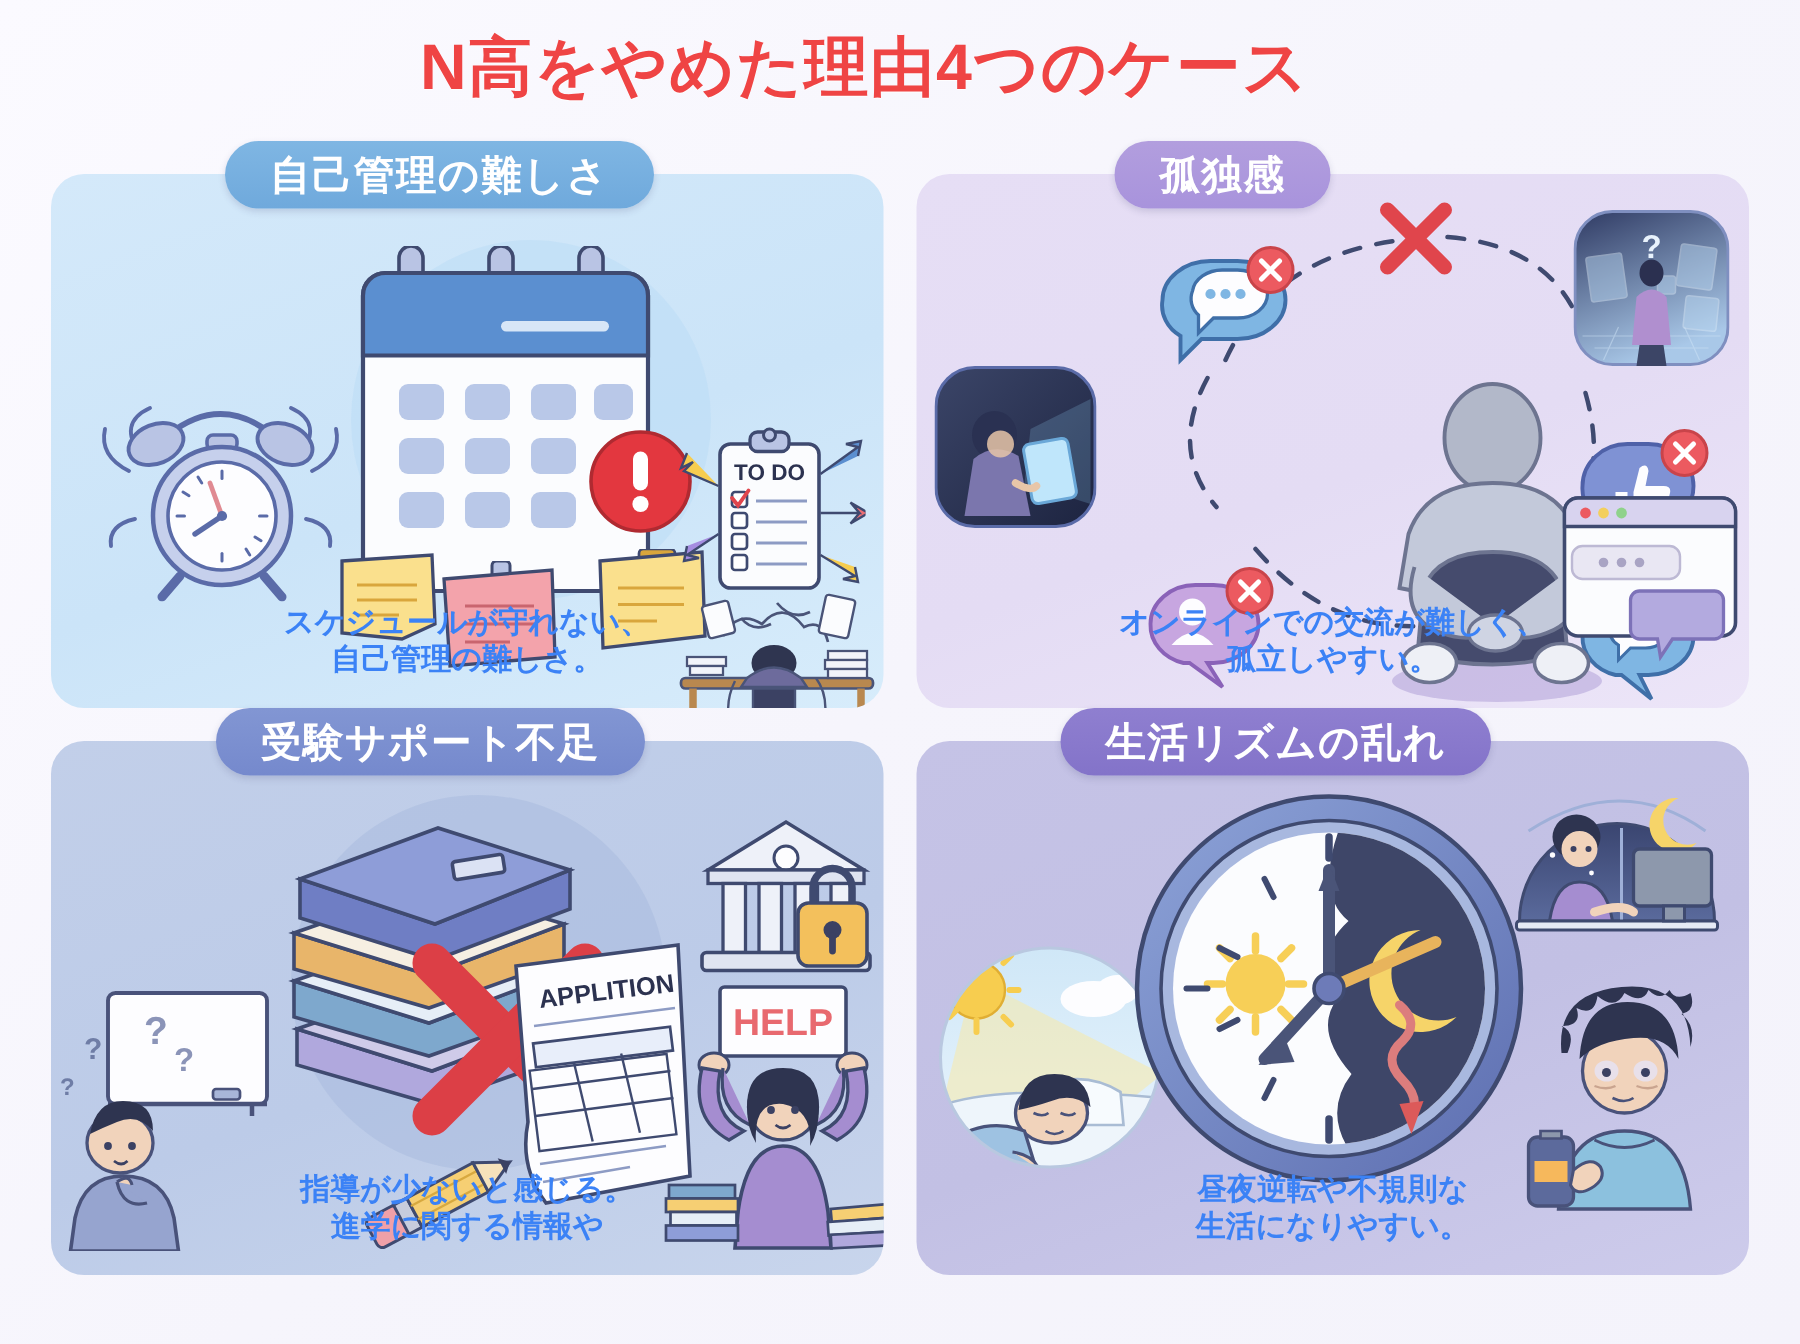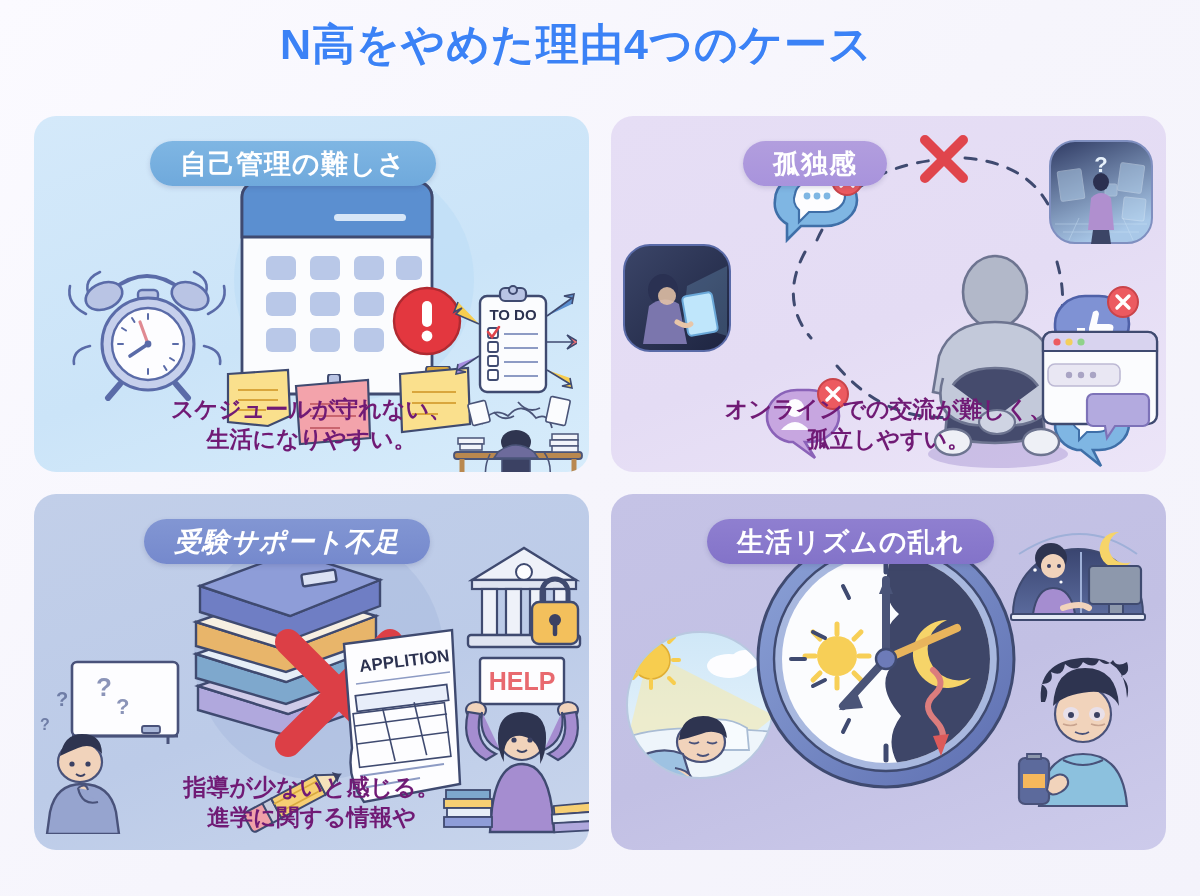--- a/index.html
+++ b/index.html
@@ -14,21 +14,21 @@
   }
 
   
   #page-title {
     position: absolute;
     top: 16px; left: 0; width: 1153px;
     text-align: center;
     font-size: 43px;
     font-weight: bold;
     letter-spacing: 1px;
-    color: #3b82f6;
+    color: #ef4444;
     text-shadow: 0 1px 0 rgba(255,255,255,.8);
   }
 
   
   .grid {
     position: absolute;
     top: 116px; left: 34px;
     width: 1132px; height: 748px;
     display: grid;
     grid-template-columns: 555px 555px;
@@ -64,37 +64,36 @@
     align-items: center;
     justify-content: center;
     border-radius: 23px;
     color: #ffffff;
     font-size: 27px;
     font-weight: bold;
     letter-spacing: 1px;
     white-space: nowrap;
     box-shadow: 0 2px 5px rgba(60,60,110,.18);
     z-index: 6;
-    margin-top: 47px;
   }
   .p1 .pill { background: linear-gradient(180deg,#7fb6e3 0%, #6fa9dc 100%); left: 116px; }
   .p2 .pill { background: linear-gradient(180deg,#b29ede 0%, #a893dc 100%); left: 132px; justify-content: flex-end; }
-  .p3 .pill { background: linear-gradient(180deg,#8296d3 0%, #7589cd 100%); left: 110px; font-style: italic; }
+  .p3 .pill { background: linear-gradient(180deg,#8296d3 0%, #7589cd 100%); left: 110px; }
   .p4 .pill { background: linear-gradient(180deg,#8f7fd0 0%, #8373c9 100%); left: 96px; justify-content: flex-end; }
 
   
   .caption {
     position: absolute;
     left: 0; width: 100%;
     bottom: 18px;
     text-align: center;
-    font-size: 23px;
+    font-size: 20px;
     font-weight: bold;
     line-height: 1.28;
-    color: #701a75;
+    color: #3b82f6;
     z-index: 5;
   }
 
   
   .art {
     position: absolute;
     inset: 0;
     overflow: hidden;
     border-radius: 22px;
   }
@@ -267,21 +266,21 @@
         </g>
       </svg>
     </div>
 
     <div class="pill">
       <span>自己管理の難しさ</span>
     </div>
 
     <div class="caption">
       <div>スケジュールが守れない、</div>
-      <div>生活になりやすい。</div>
+      <div>自己管理の難しさ。</div>
     </div>
   </div>
 
   <div class="panel p2">
     <div class="panel-bg"></div>
 
     <div class="art">
 
       <svg style="left:12px;top:128px;" width="108" height="108" viewBox="0 0 108 108">
         <defs>
@@ -714,15 +713,19 @@
         <path d="M12 134 h22 v14 h-22 Z" fill="#f6b85c"></path>
         <path d="M16 114 h14 v5 h-14 Z" fill="#8d98ac" stroke="#49527a" stroke-width="1.8"></path>
         <path d="M38 140 q12 -10 18 -2 q4 8 -6 14 q-10 6 -14 -2 Z" fill="#f1d3bb" stroke="#49527a" stroke-width="2"></path>
       </svg>
     </div>
 
     <div class="pill">
       <span>生活リズムの乱れ</span>
     </div>
 
+    <div class="caption">
+      <div>昼夜逆転や不規則な</div>
+      <div>生活になりやすい。</div>
+    </div>
   </div>
 
 </div>
 
 </body></html>

